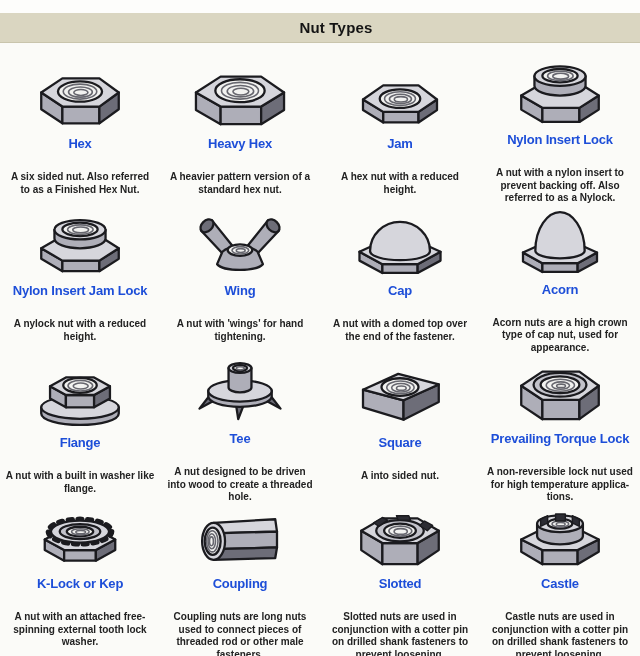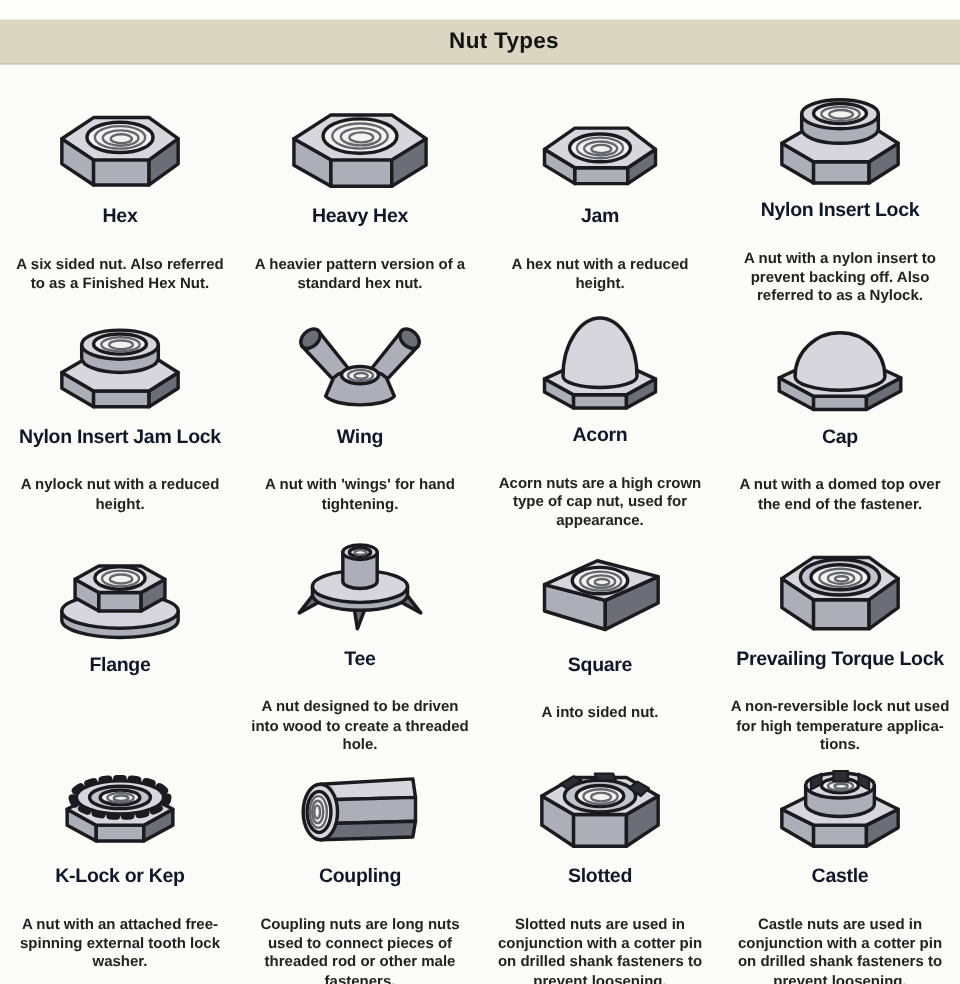--- a/index.html
+++ b/index.html
@@ -36,21 +36,21 @@
     stroke:#1b1b1f;stroke-width:2.6;stroke-linejoin:round;stroke-linecap:round;}
   .nut-svg .f-l{fill:#d6d6dc;}
   .nut-svg .f-m{fill:#aeaeb8;}
   .nut-svg .f-d{fill:#6d6d78;}
   .nut-svg .f-c{fill:#c2c2ca;}
   .nut-svg .f-h{fill:#f2f2f0;}
   .nut-svg .f-s{fill:#2c2c33;stroke-width:1.6;}
   .nut-svg .thread{fill:none;stroke:#66666e;stroke-width:1.8;}
   .nut-svg .teeth{fill:none;stroke:#1b1b1f;stroke-width:6;stroke-dasharray:4.5 6.5;}
   .nut-name{
-    margin-top:3px;font-size:13px;font-weight:bold;color:#0f172a;
+    margin-top:3px;font-size:13px;font-weight:bold;color:#1d4ed8;
     white-space:nowrap;letter-spacing:-0.2px;
   }
   .nut-desc{
     margin-top:20px;padding:0 5px;font-size:10px;font-weight:bold;
     line-height:12.5px;color:#222;
   }
 </style>
 </head>
 <body>
 
@@ -162,60 +162,61 @@
         <ellipse class="thread" cx="60.8" cy="50.6" rx="5" ry="2.2"></ellipse>
       </svg>
     </div>
     <div class="nut-name">Wing</div>
     <div class="nut-desc">A nut with 'wings' for hand tightening.</div>
   </div>
 
   <div class="cell">
     <div class="icon-wrap">
       <svg class="nut-svg" viewBox="0 0 120 84">
+        <polygon class="f-m" points="14,52 14,62 40,76 40,66"></polygon>
+        <polygon class="f-m" points="40,66 40,76 80,76 80,66"></polygon>
+        <polygon class="f-d" points="80,66 80,76 106,62 106,52"></polygon>
+        <polygon class="f-l" points="14,52 40,40 80,40 106,52 80,66 40,66"></polygon>
+        <path class="f-l" d="M26,51 A34,33 0 0 1 94,51 A34,10.5 0 0 1 26,51 Z"></path>
+      </svg>
+    </div>
+    <div class="nut-name">Cap</div>
+    <div class="nut-desc">A nut with a domed top over the end of the fastener.</div>
+  </div>
+
+  <div class="cell">
+    <div class="icon-wrap">
+      <svg class="nut-svg" viewBox="0 0 120 84">
         <polygon class="f-m" points="18,54 18,64 40,76 40,66"></polygon>
         <polygon class="f-m" points="40,66 40,76 80,76 80,66"></polygon>
         <polygon class="f-d" points="80,66 80,76 102,64 102,54"></polygon>
         <polygon class="f-l" points="18,54 40,44 80,44 102,54 80,66 40,66"></polygon>
         <path class="f-l" d="M32,52 C32,26 46,8 60,8 C74,8 88,26 88,52 A28,8.5 0 0 1 32,52 Z"></path>
       </svg>
     </div>
     <div class="nut-name">Acorn</div>
     <div class="nut-desc">Acorn nuts are a high crown type of cap nut, used for appearance.</div>
-  </div>
-
-  <div class="cell">
-    <div class="icon-wrap">
-      <svg class="nut-svg" viewBox="0 0 120 84">
-        <polygon class="f-m" points="14,52 14,62 40,76 40,66"></polygon>
-        <polygon class="f-m" points="40,66 40,76 80,76 80,66"></polygon>
-        <polygon class="f-d" points="80,66 80,76 106,62 106,52"></polygon>
-        <polygon class="f-l" points="14,52 40,40 80,40 106,52 80,66 40,66"></polygon>
-        <path class="f-l" d="M26,51 A34,33 0 0 1 94,51 A34,10.5 0 0 1 26,51 Z"></path>
-      </svg>
-    </div>
-    <div class="nut-name">Cap</div>
-    <div class="nut-desc">A nut with a domed top over the end of the fastener.</div>
   </div>
 
   <div class="cell">
     <div class="icon-wrap">
       <svg class="nut-svg" viewBox="0 0 120 84">
         <path class="f-m" d="M16,56 L16,63 A44,13 0 0 0 104,63 L104,56 Z"></path>
         <ellipse class="f-l" cx="60" cy="56" rx="44" ry="13"></ellipse>
         <polygon class="f-m" points="26,32 26,46 44,56 44,42"></polygon>
         <polygon class="f-m" points="44,42 44,56 76,56 76,42"></polygon>
         <polygon class="f-d" points="76,42 76,56 94,46 94,32"></polygon>
         <polygon class="f-l" points="26,32 44,22 76,22 94,32 76,42 44,42"></polygon>
         <ellipse class="f-h" cx="60" cy="31" rx="19" ry="8.5"></ellipse>
         <ellipse class="thread" cx="60.4" cy="31.4" rx="14" ry="6"></ellipse>
         <ellipse class="thread" cx="60.8" cy="31.8" rx="8.5" ry="3.4"></ellipse>
       </svg>
     </div>
     <div class="nut-name">Flange</div>
+    <div class="nut-desc">A nut with a built in washer like flange.</div>
   </div>
 
   <div class="cell">
     <div class="icon-wrap">
       <svg class="nut-svg" viewBox="0 0 120 84">
         <polygon class="f-d" points="28,44 14,62 36,50"></polygon>
         <polygon class="f-d" points="54,48 58,74 68,48"></polygon>
         <polygon class="f-d" points="92,44 106,62 84,50"></polygon>
         <path class="f-m" d="M24,42 L24,48 A36,12 0 0 0 96,48 L96,42 Z"></path>
         <ellipse class="f-l" cx="60" cy="42" rx="36" ry="12"></ellipse>

